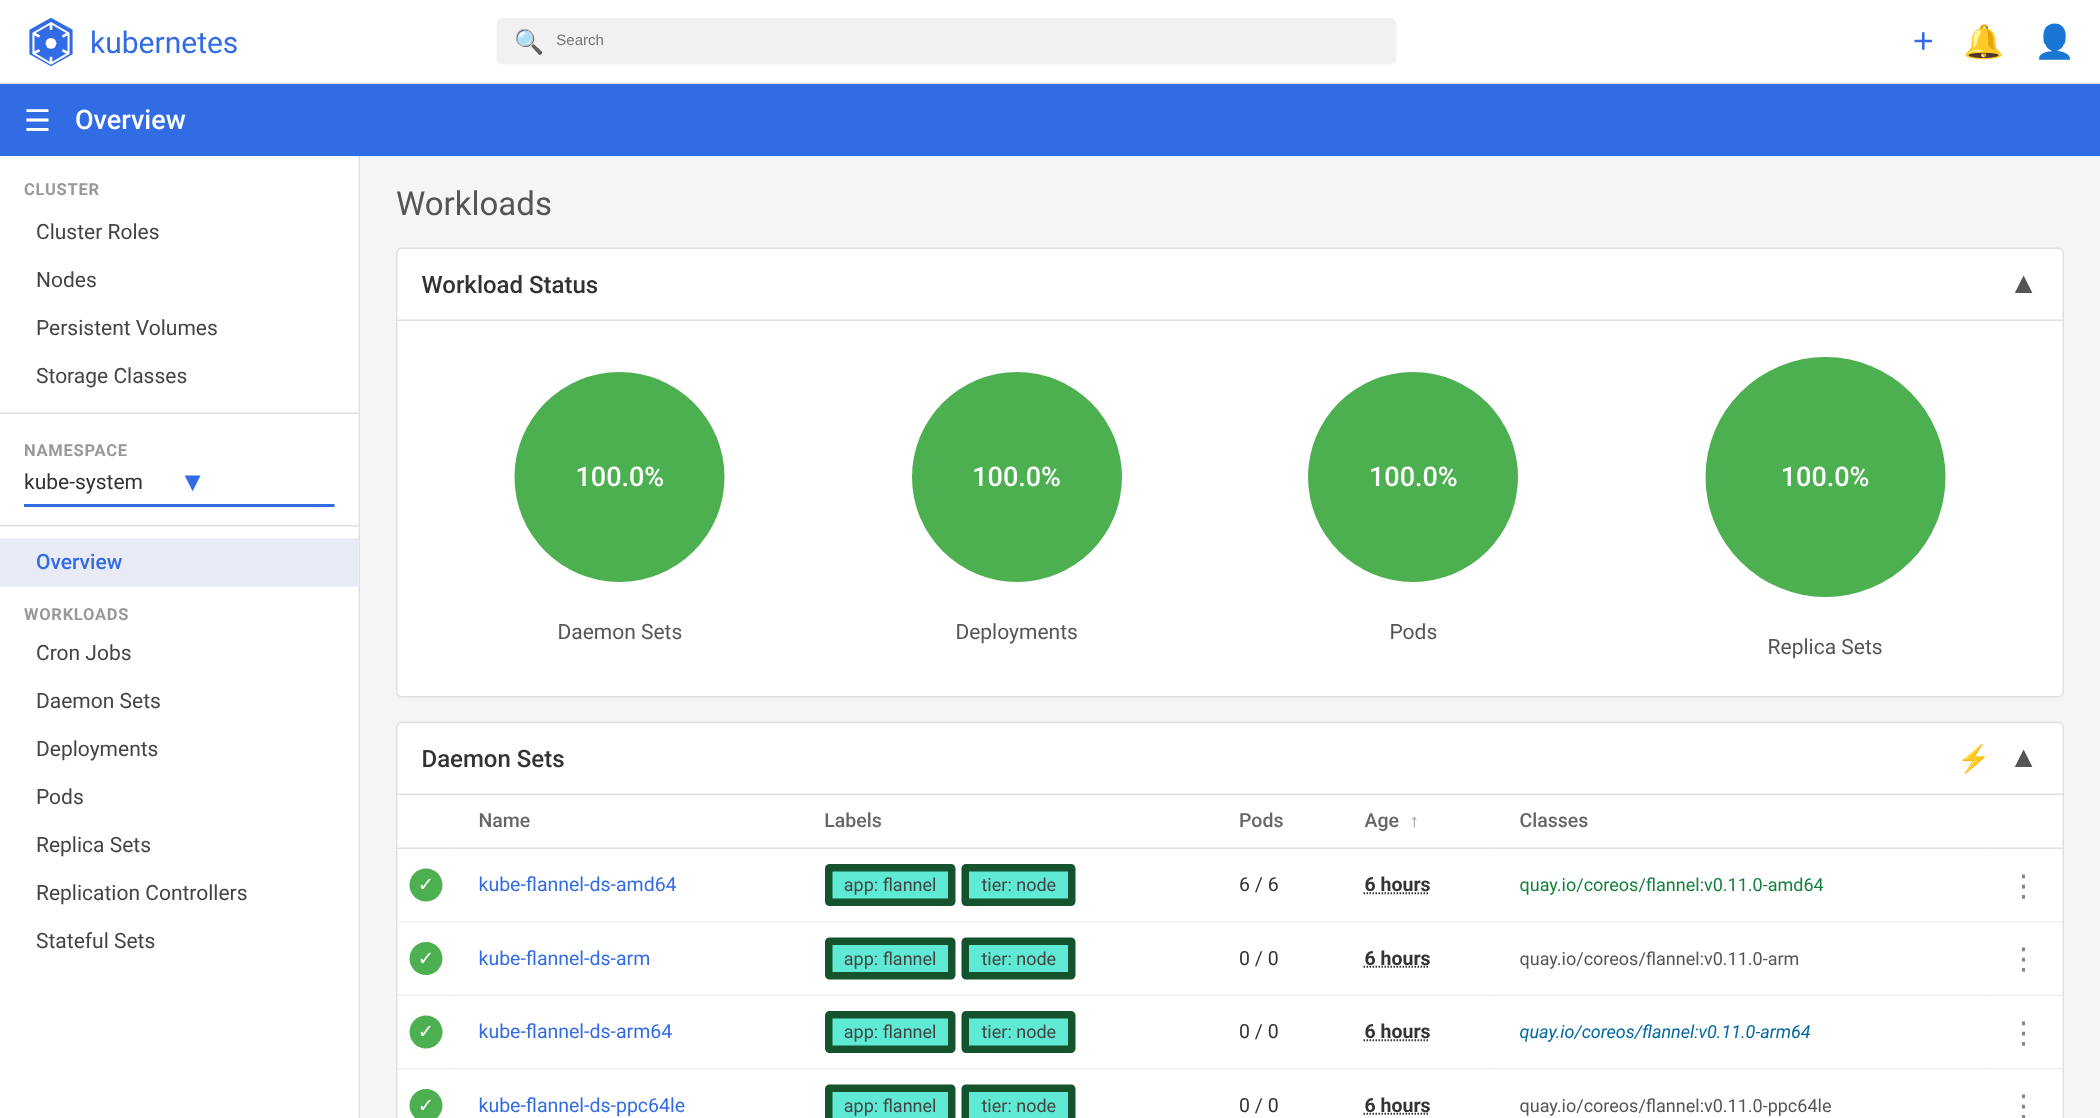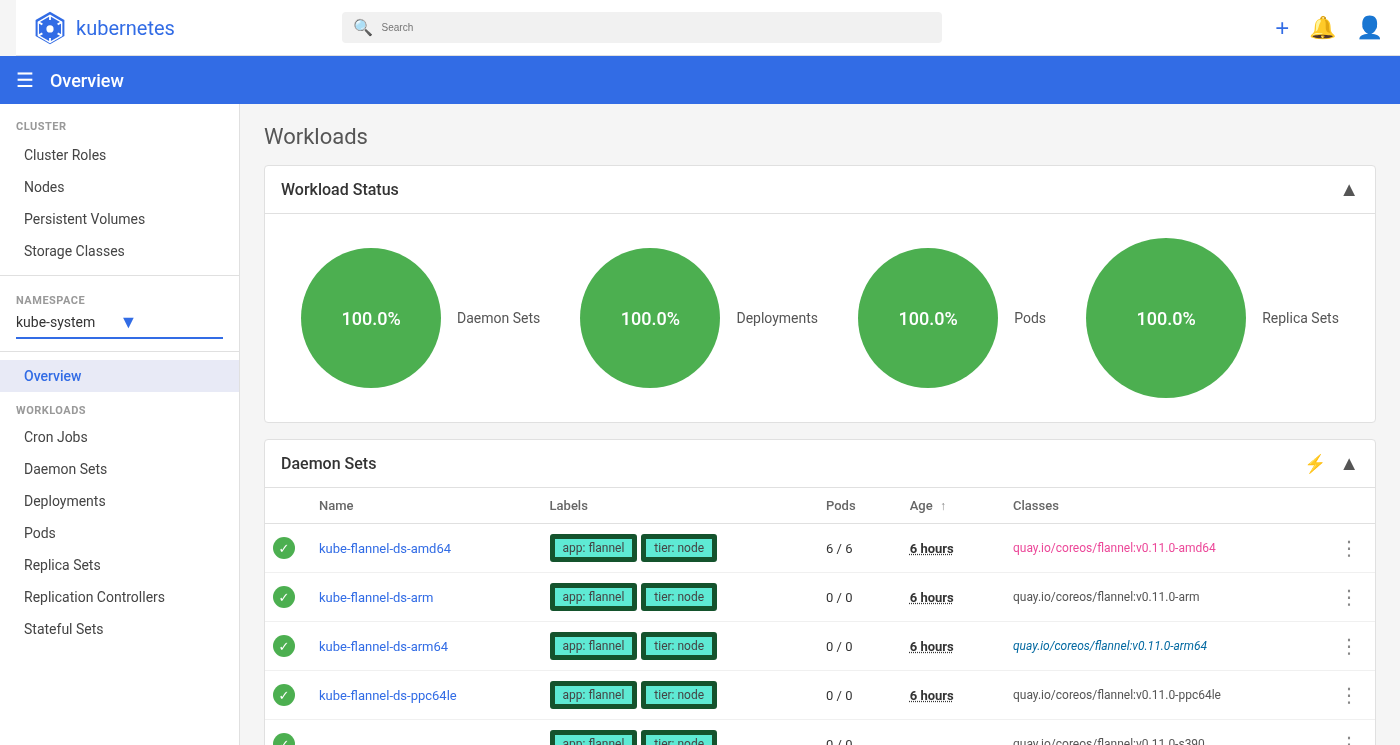--- a/index.html
+++ b/index.html
@@ -7,21 +7,21 @@
 
     
     .top-nav {
       height: 56px;
       background: #fff;
       display: flex;
       align-items: center;
       padding: 0 16px;
       border-bottom: 1px solid #e0e0e0;
       position: fixed;
-      top: 0; left: 16px; right: 0;
+      top: 0; left: 0; right: 0;
       z-index: 100;
     }
     .top-nav .logo-area {
       display: flex;
       align-items: center;
       gap: 8px;
       flex: 0 0 auto;
     }
     .logo-hex {
       width: 36px;
@@ -212,22 +212,23 @@
 
     
     .status-circles {
       display: flex;
       justify-content: space-around;
       align-items: center;
       padding: 24px 16px;
     }
     .status-item {
       display: flex;
-      align-items: center;
-      gap: 16px;
+      flex-direction: column;
+      align-items: center;
+      gap: 26px;
     }
     .circle {
       width: 140px;
       height: 140px;
       border-radius: 50%;
       background: #4caf50;
       display: flex;
       align-items: center;
       justify-content: center;
       color: #fff;
@@ -468,21 +469,21 @@
           <tbody id="daemon-sets-tbody">
 
           <tr>
                 <td class="status-cell">
                   <div class="status-check">✓</div>
                 </td>
                 <td><a class="link-text">kube-flannel-ds-amd64</a></td>
                 <td><span class="label-chip">app: flannel</span><span class="label-chip">tier: node</span></td>
                 <td>6 / 6</td>
                 <td><span class="age-link">6 hours</span></td>
-                <td style="font-size: 12px; color: #ec4899; max-width: 280px; word-break: break-all;">quay.io/coreos/flannel:v0.11.0-amd64</td>
+                <td style="font-size: 12px; color: #15803d; max-width: 280px; word-break: break-all;">quay.io/coreos/flannel:v0.11.0-amd64</td>
                 <td><button class="more-icon">⋮</button></td>
               </tr>
               <tr>
                 <td class="status-cell">
                   <div class="status-check">✓</div>
                 </td>
                 <td><a class="link-text">kube-flannel-ds-arm</a></td>
                 <td><span class="label-chip">app: flannel</span><span class="label-chip">tier: node</span></td>
                 <td>0 / 0</td>
                 <td><span class="age-link">6 hours</span></td>

